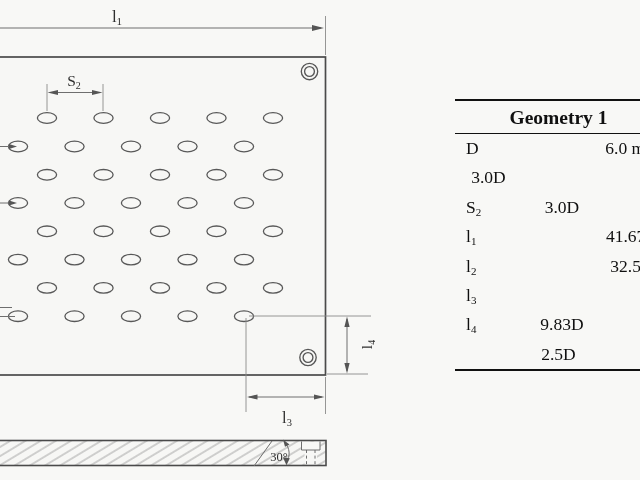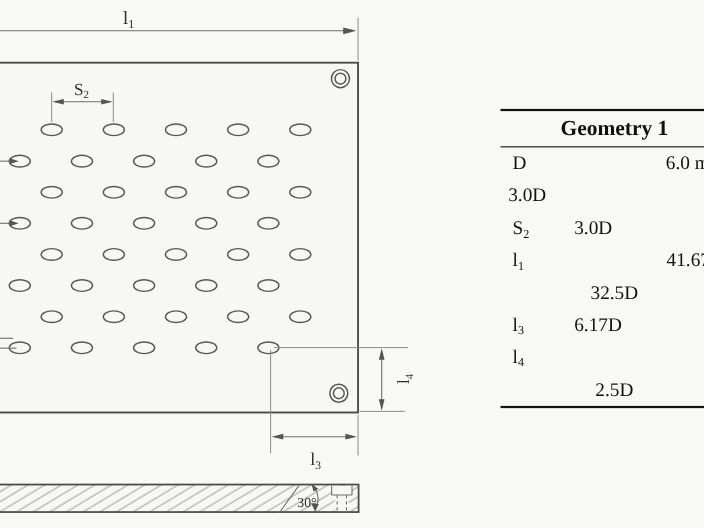--- a/index.html
+++ b/index.html
@@ -27,21 +27,21 @@
   .thead{
     height:32px;line-height:33px;text-align:center;
     font-weight:bold;font-size:19.5px;
     border-bottom:1.6px solid #111;
   }
   .trow{
     display:grid;grid-template-columns:60px 87px 60px;
     height:29.4px;line-height:29.4px;font-size:17.5px;
   }
   .c-param{padding-left:11px;text-align:left;}
-  .c-rel{padding-left:7px;}
+  .c-rel{text-align:center;padding-left:7px;}
   .c-abs{text-align:center;white-space:nowrap;}
   .subtxt{font-size:11px;position:relative;top:3px;}
 </style>
 </head>
 <body>
 
 <svg width="452" height="480" viewBox="0 0 452 480">
   <defs>
     <pattern id="hatch" width="10" height="7.8" patternUnits="userSpaceOnUse" patternTransform="rotate(-31)">
       <line class="hatchline" x1="0" y1="1" x2="10" y2="1"></line>
@@ -188,29 +188,30 @@
     <div class="c-param"><span>S</span><span class="subtxt">2</span></div>
     <div class="c-rel">3.0D</div>
     <div class="c-abs"></div>
   </div>
   <div class="trow">
     <div class="c-param"><span>l</span><span class="subtxt">1</span></div>
     <div class="c-rel"></div>
     <div class="c-abs">41.67D</div>
   </div>
   <div class="trow">
+    <div class="c-param"><span>l</span><span class="subtxt">2</span></div>
     <div class="c-rel"></div>
     <div class="c-abs">32.5D</div>
   </div>
   <div class="trow">
     <div class="c-param"><span>l</span><span class="subtxt">3</span></div>
-    <div class="c-rel">6.17D</div>
     <div class="c-abs"></div>
   </div>
   <div class="trow">
     <div class="c-param"><span>l</span><span class="subtxt">4</span></div>
+    <div class="c-rel">9.83D</div>
     <div class="c-abs"></div>
   </div>
   <div class="trow">
     <div class="c-rel"></div>
     <div class="c-abs">2.5D</div>
   </div>
 </div>
 
 </body></html>

